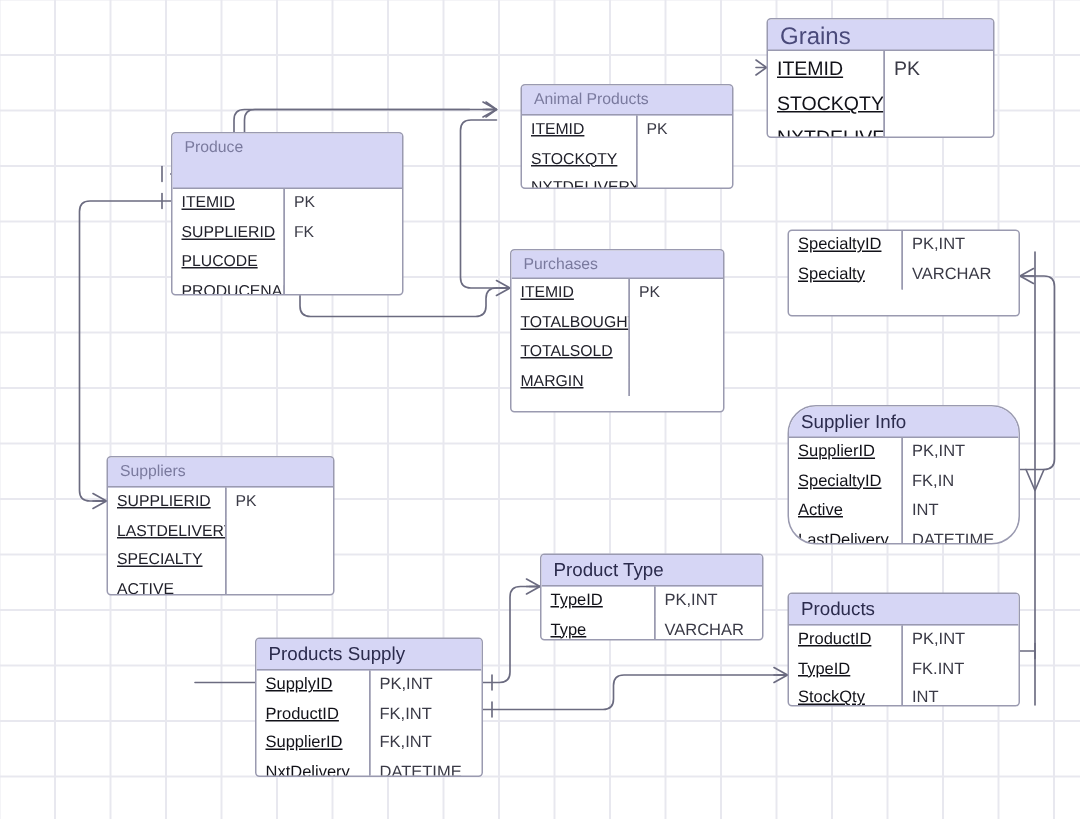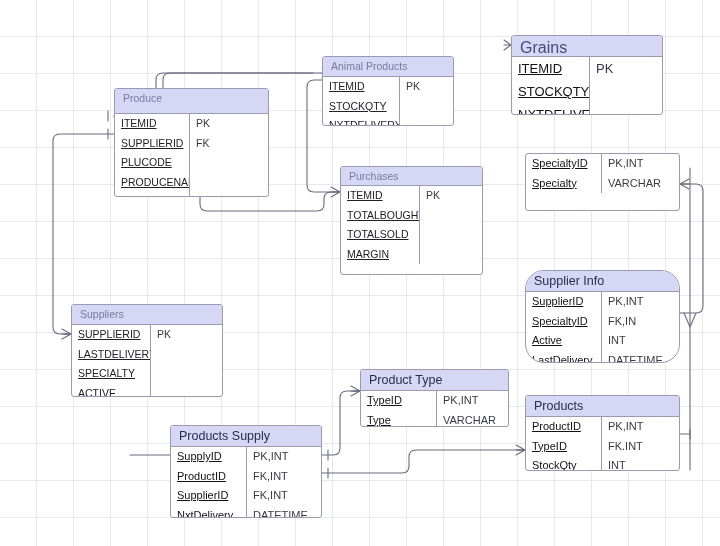--- a/index.html
+++ b/index.html
@@ -127,21 +127,21 @@
 
       <path d="M360,391 L353,391"></path>
 
       <path d="M340,192 L333,192"></path>
 
       <path d="M71,334 L64,334"></path>
     </g>
   </svg>
 
 <div class="entity dim dim" style="left: 114px; top: 88px; width: 155px; height: 109px;">
-      <div class="title" style="height: 25px;">Produce</div>
+      <div class="title" style="height: 37px;">Produce</div>
       <div class="rows">
         <div class="vdiv" style="left: 74px;"></div>
         <div class="row">
           <div class="fname" style="width: 74px;">ITEMID</div>
           <div class="ftype">PK</div>
         </div>
         <div class="row">
           <div class="fname" style="width: 74px;">SUPPLIERID</div>
           <div class="ftype">FK</div>
         </div>
@@ -152,39 +152,39 @@
         <div class="row">
           <div class="fname" style="width: 74px;">PRODUCENAME</div>
           <div class="ftype"></div>
         </div>
         <div class="row">
           <div class="fname" style="width: 74px;">TYPE</div>
           <div class="ftype"></div>
         </div>
       </div>
     </div>
-    <div class="entity dim dim" style="left: 322px; top: 56px; width: 132px; height: 70px;">
+    <div class="entity dim dim" style="left: 347px; top: 56px; width: 142px; height: 70px;">
       <div class="title" style="height: 20px;">Animal Products</div>
       <div class="rows">
         <div class="vdiv" style="left: 76px;"></div>
         <div class="row">
           <div class="fname" style="width: 76px;">ITEMID</div>
           <div class="ftype">PK</div>
         </div>
         <div class="row">
           <div class="fname" style="width: 76px;">STOCKQTY</div>
           <div class="ftype"></div>
         </div>
         <div class="row">
           <div class="fname" style="width: 76px;">NXTDELIVERY</div>
           <div class="ftype"></div>
         </div>
       </div>
     </div>
-    <div class="entity big big" style="left: 511px; top: 35px; width: 152px; height: 80px;">
+    <div class="entity big big" style="left: 511px; top: 12px; width: 152px; height: 80px;">
       <div class="title" style="height: 21px;">Grains</div>
       <div class="rows">
         <div class="vdiv" style="left: 77px;"></div>
         <div class="row">
           <div class="fname" style="width: 77px;">ITEMID</div>
           <div class="ftype">PK</div>
         </div>
         <div class="row">
           <div class="fname" style="width: 77px;">STOCKQTY</div>
           <div class="ftype"></div>

